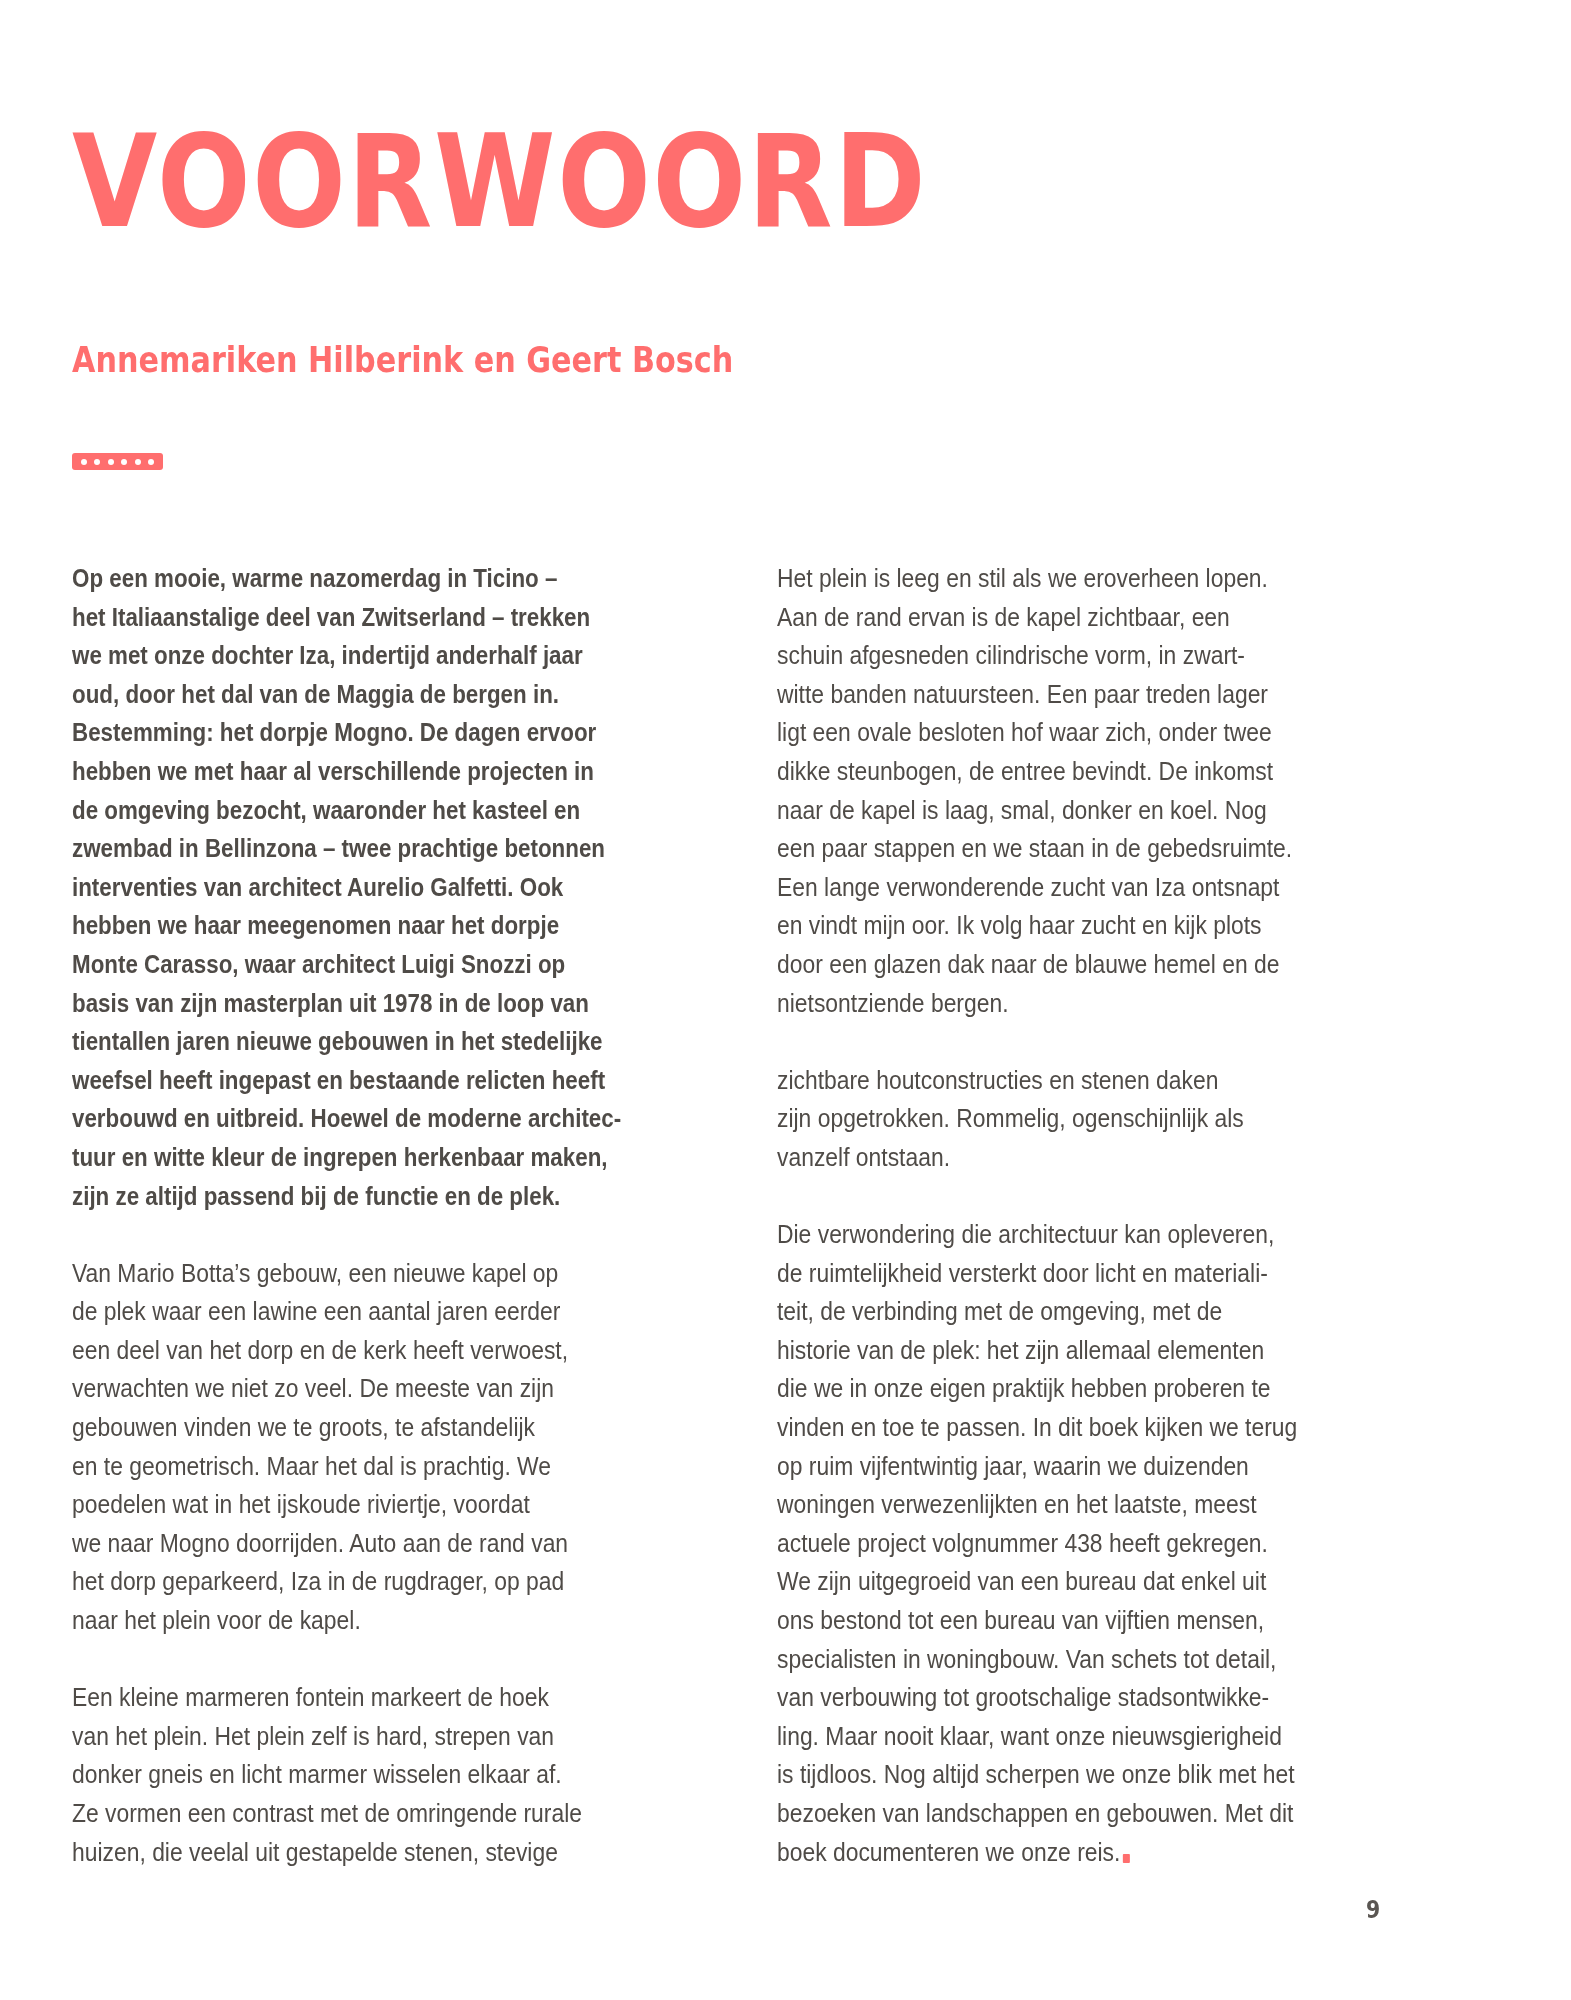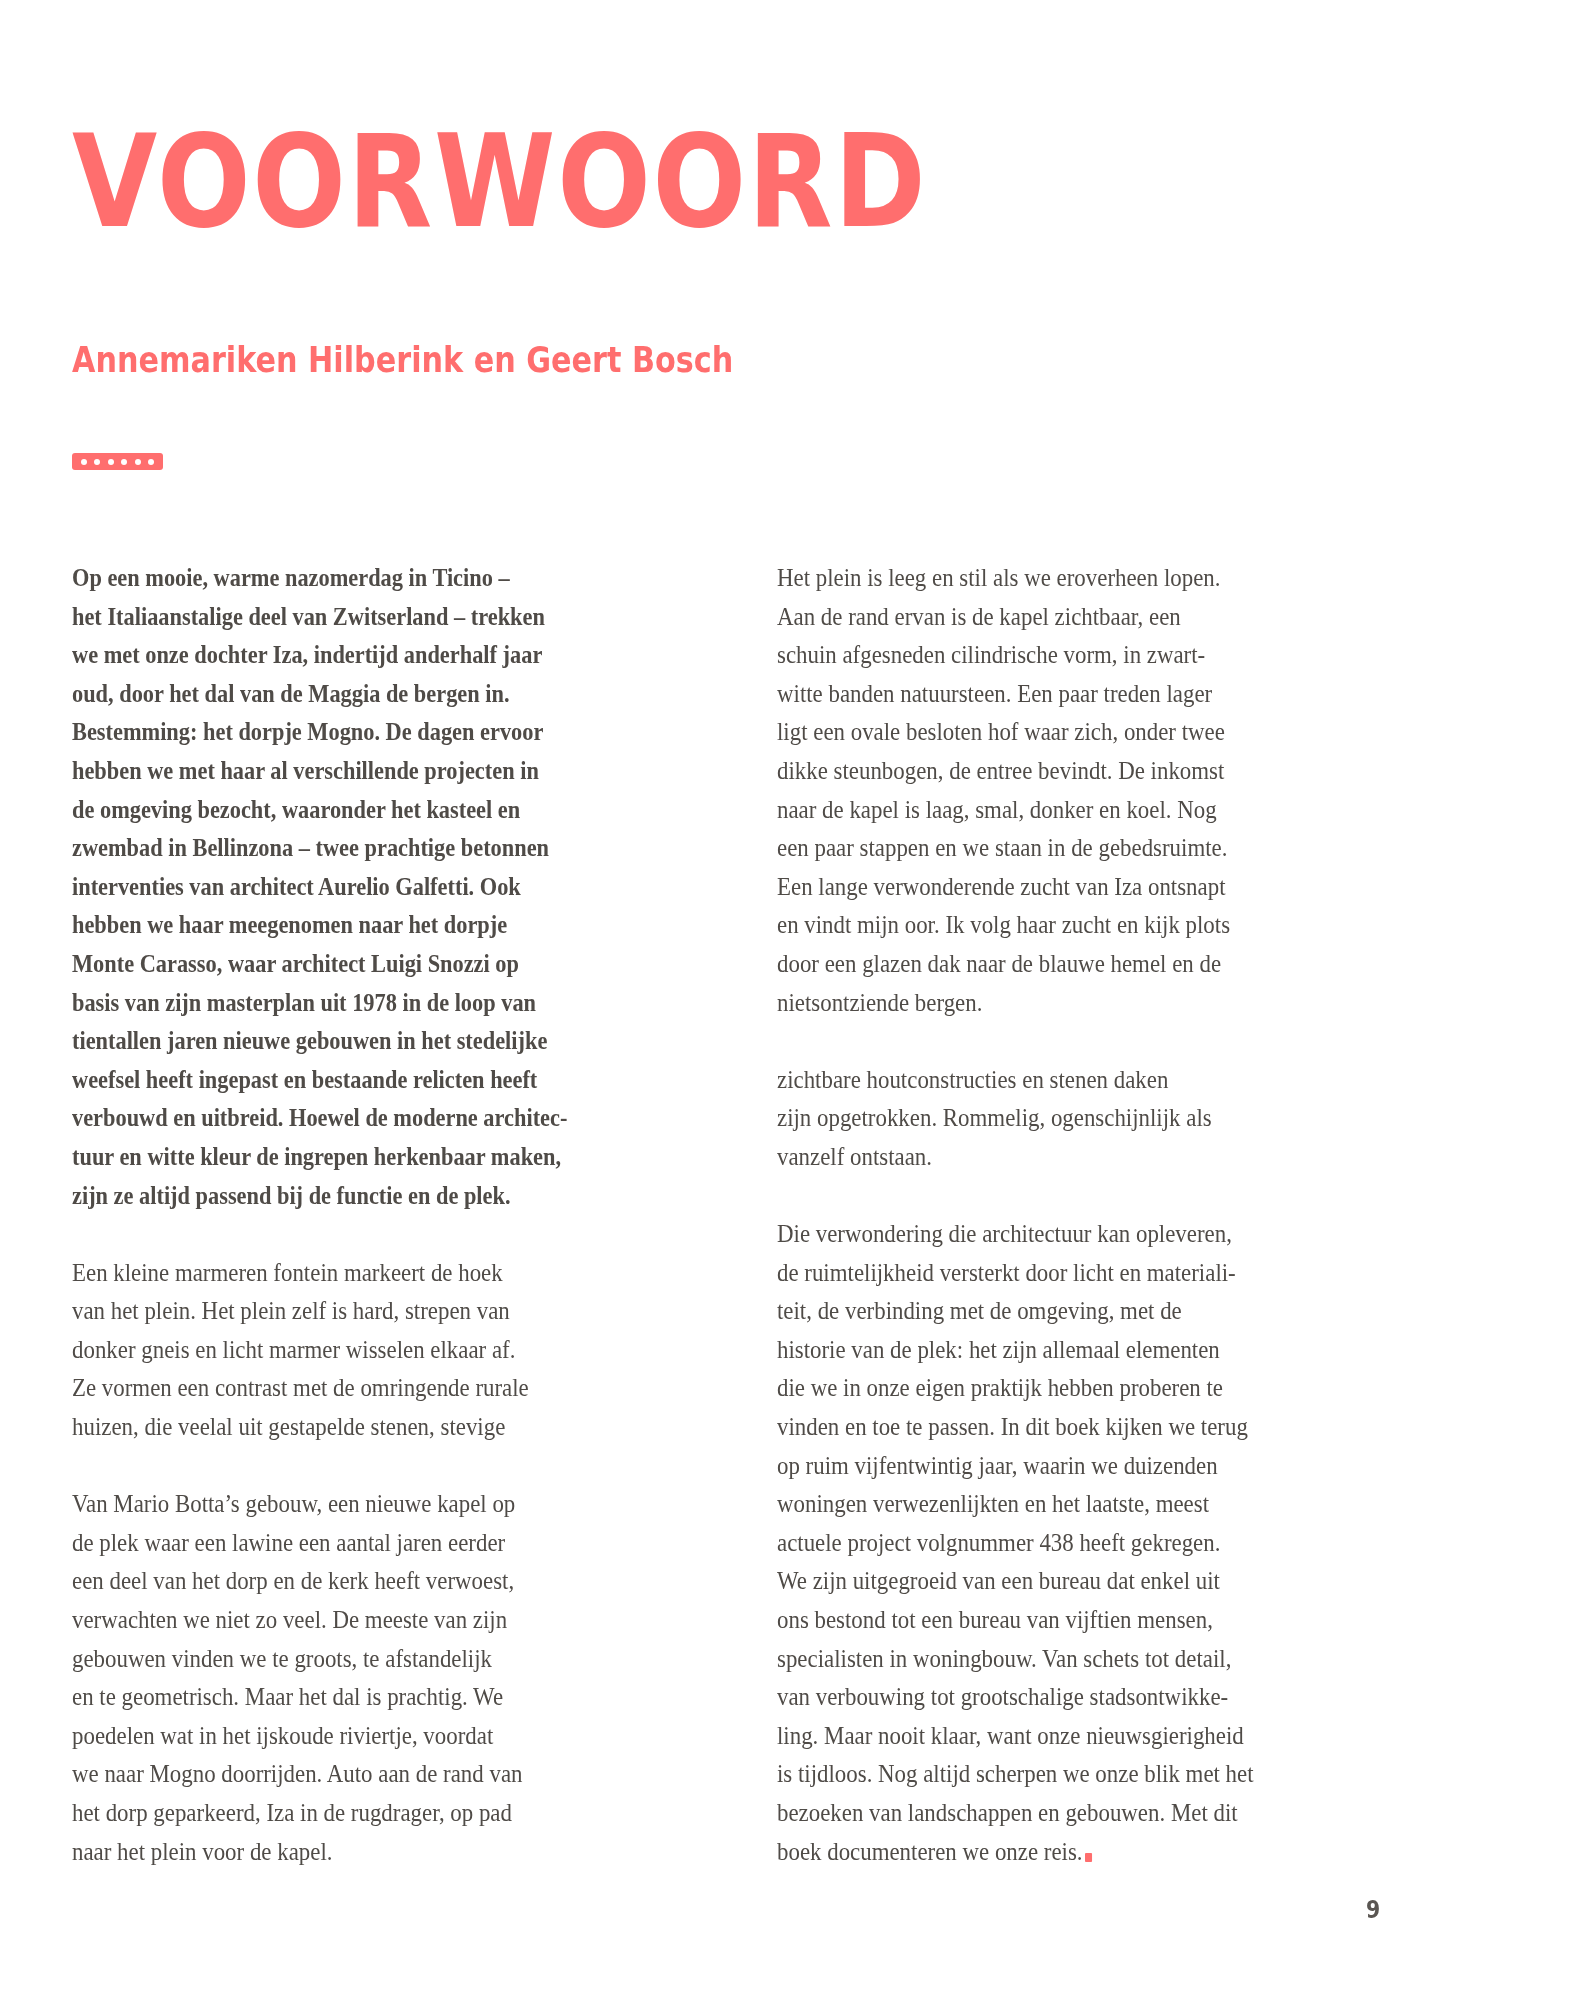--- a/index.html
+++ b/index.html
@@ -19,21 +19,21 @@
   }
   .dots-bar {
     position: absolute; left: 72px; top: 453px; width: 91px; height: 17px;
     background: #ff6e6e; border-radius: 3px;
     display: flex; align-items: center; justify-content: space-around; padding: 0 5px; box-sizing: border-box;
   }
   .dots-bar span { width: 6px; height: 6px; border-radius: 50%; background: #ffffff; display: block; }
   .col { position: absolute; top: 559px; width: 640px; }
   .col.left { left: 72px; }
   .col.right { left: 777px; }
-  .para { margin: 0 0 38.6px 0; font-family: Liberation Serif, serif; }
+  .para { margin: 0 0 38.6px 0; }
   .line {
     display: block; font-size: 26px; line-height: 38.6px; height: 38.6px;
     white-space: nowrap; transform: scaleX(0.88); transform-origin: left center;
   }
   .bold .line { font-weight: bold; transform: scaleX(0.86); }
   .end-mark { display: inline-block; width: 8px; height: 9px; background: #ff6e6e;
               margin-left: 3px; vertical-align: -2px; border-radius: 1px; }
   .page-number {
     position: absolute; left: 1366px; top: 1896px;
     font-family: "DejaVu Sans", sans-serif; font-weight: bold; font-size: 24px; color: #5a5652;
@@ -70,37 +70,37 @@
       <span class="line"><span>hebben we haar meegenomen naar het dorpje</span></span>
       <span class="line"><span>Monte Carasso, waar architect Luigi Snozzi op</span></span>
       <span class="line"><span>basis van zijn masterplan uit 1978 in de loop van</span></span>
       <span class="line"><span>tientallen jaren nieuwe gebouwen in het stedelijke</span></span>
       <span class="line"><span>weefsel heeft ingepast en bestaande relicten heeft</span></span>
       <span class="line"><span>verbouwd en uitbreid. Hoewel de moderne architec-</span></span>
       <span class="line"><span>tuur en witte kleur de ingrepen herkenbaar maken,</span></span>
       <span class="line"><span>zijn ze altijd passend bij de functie en de plek.</span></span>
     </div>
     <div class="para">
-      <span class="line"><span>Een kleine marmeren fontein markeert de hoek</span></span>
-      <span class="line"><span>van het plein. Het plein zelf is hard, strepen van</span></span>
-      <span class="line"><span>donker gneis en licht marmer wisselen elkaar af.</span></span>
-      <span class="line"><span>Ze vormen een contrast met de omringende rurale</span></span>
-      <span class="line"><span>huizen, die veelal uit gestapelde stenen, stevige</span></span>
-    </div>
-    <div class="para">
       <span class="line"><span>Van Mario Botta’s gebouw, een nieuwe kapel op</span></span>
       <span class="line"><span>de plek waar een lawine een aantal jaren eerder</span></span>
       <span class="line"><span>een deel van het dorp en de kerk heeft verwoest,</span></span>
       <span class="line"><span>verwachten we niet zo veel. De meeste van zijn</span></span>
       <span class="line"><span>gebouwen vinden we te groots, te afstandelijk</span></span>
       <span class="line"><span>en te geometrisch. Maar het dal is prachtig. We</span></span>
       <span class="line"><span>poedelen wat in het ijskoude riviertje, voordat</span></span>
       <span class="line"><span>we naar Mogno doorrijden. Auto aan de rand van</span></span>
       <span class="line"><span>het dorp geparkeerd, Iza in de rugdrager, op pad</span></span>
       <span class="line"><span>naar het plein voor de kapel.</span></span>
+    </div>
+    <div class="para">
+      <span class="line"><span>Een kleine marmeren fontein markeert de hoek</span></span>
+      <span class="line"><span>van het plein. Het plein zelf is hard, strepen van</span></span>
+      <span class="line"><span>donker gneis en licht marmer wisselen elkaar af.</span></span>
+      <span class="line"><span>Ze vormen een contrast met de omringende rurale</span></span>
+      <span class="line"><span>huizen, die veelal uit gestapelde stenen, stevige</span></span>
     </div>
   </div>
 <div class="col right" id="col-right">
     <div class="para">
       <span class="line"><span>Het plein is leeg en stil als we eroverheen lopen.</span></span>
       <span class="line"><span>Aan de rand ervan is de kapel zichtbaar, een</span></span>
       <span class="line"><span>schuin afgesneden cilindrische vorm, in zwart-</span></span>
       <span class="line"><span>witte banden natuursteen. Een paar treden lager</span></span>
       <span class="line"><span>ligt een ovale besloten hof waar zich, onder twee</span></span>
       <span class="line"><span>dikke steunbogen, de entree bevindt. De inkomst</span></span>

